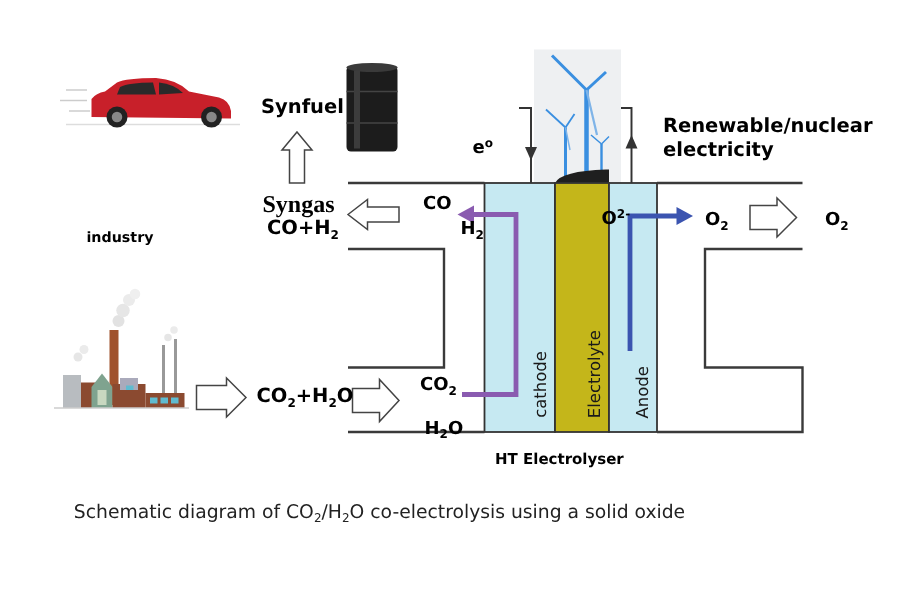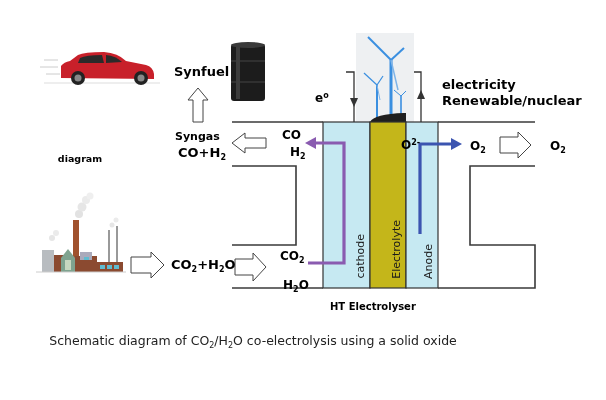--- a/index.html
+++ b/index.html
@@ -124,40 +124,40 @@
     <rect x="100" y="265" width="5" height="4" fill="#5fbbd0"></rect>
       <rect x="107" y="265" width="5" height="4" fill="#5fbbd0"></rect>
       <rect x="114" y="265" width="5" height="4" fill="#5fbbd0"></rect>
     <rect x="84" y="257" width="5" height="3" fill="#5fbbd0"></rect>
     <line x1="36" y1="272" x2="126" y2="272" stroke="#ccc" stroke-width="1"></line>
   </g>
 </svg>
 
 <div class="lbl" style="left:174px;top:65px;font-size:13px;">Synfuel</div>
 
-<div class="lbl" style="left:175px;top:130px;font-size:11px;">Syngas</div>
+<div class="lbl" style="left:175px;top:130px;font-size:16px;font-family:Liberation Serif, serif;">Syngas</div>
 <div class="lbl" style="left:178px;top:146px;font-size:13px;"><span>CO+H</span><sub>2</sub></div>
 
 <div class="lbl" style="left:282px;top:128px;">CO</div>
-<div class="lbl" style="left:290px;top:145px;"><span>H</span><sub>2</sub></div>
+<div class="lbl" style="left:307px;top:145px;"><span>H</span><sub>2</sub></div>
 
 <div class="lbl" style="left:280px;top:249px;"><span>CO</span><sub>2</sub></div>
 <div class="lbl" style="left:283px;top:278px;"><span>H</span><sub>2</sub><span>O</span></div>
 
 <div class="lbl" style="left:171px;top:258px;font-size:13px;"><span>CO</span><sub>2</sub><span>+H</span><sub>2</sub><span>O</span></div>
 
 <div class="lbl small-lbl" style="left:30px;top:153px;width:100px;">
-  <div>diagram</div>
+  <div>industry</div>
 </div>
 
 <div class="lbl" style="left:315px;top:91px;"><span>e</span><sup>o</sup></div>
 
 <div class="lbl" style="left:442px;top:77px;font-size:13px;line-height:16px;">
+  <div>Renewable/nuclear</div>
   <div>electricity</div>
-  <div>Renewable/nuclear</div>
 </div>
 
 <div class="lbl" style="left:401px;top:138px;"><span>O</span><sup>2-</sup></div>
 
 <div class="lbl" style="left:470px;top:139px;"><span>O</span><sub>2</sub></div>
 <div class="lbl" style="left:550px;top:139px;"><span>O</span><sub>2</sub></div>
 
 <div class="vtext" style="left:354px;top:234px;">cathode</div>
 <div class="vtext" style="left:390px;top:220px;">Electrolyte</div>
 <div class="vtext" style="left:422px;top:244px;">Anode</div>

